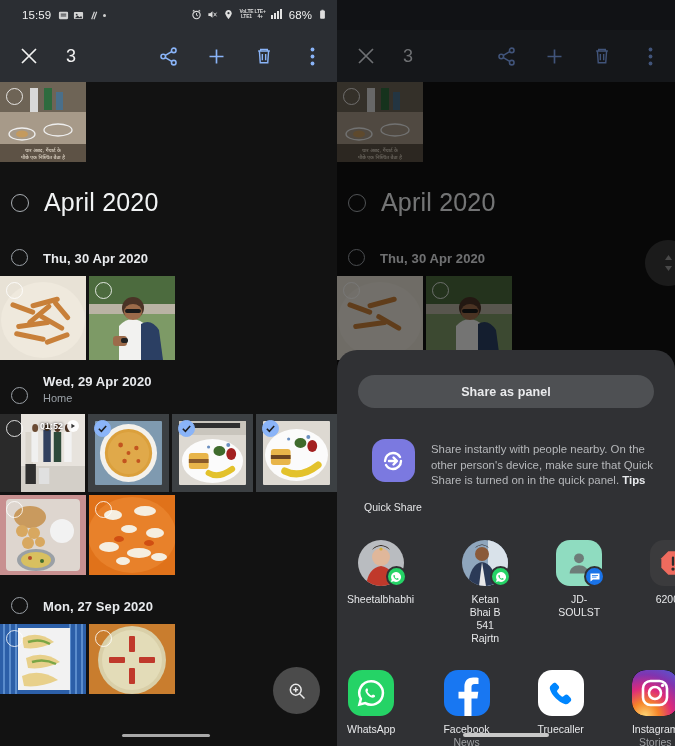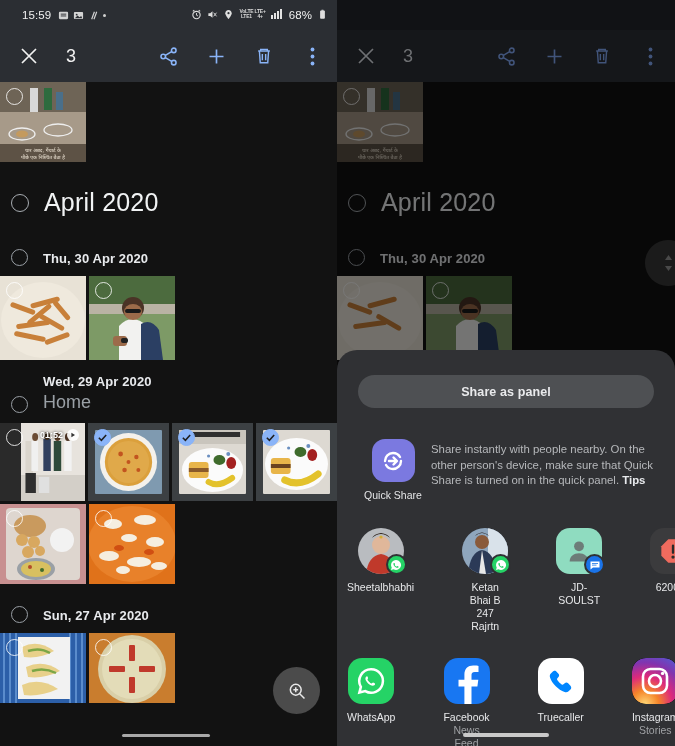--- a/index.html
+++ b/index.html
@@ -69,21 +69,21 @@
     display: flex; align-items: center; justify-content: center;
   }
 
   .dhdr { display: flex; align-items: flex-end; padding: 14px 0 10px 11px; }
   .dhdr .radio {
     width: 17px; height: 17px; border-radius: 50%;
     border: 1.6px solid #9aa0a6; flex: 0 0 auto; margin-top: 2px;
   }
   .dhdr .txt { margin-left: 15px; }
   .dhdr .t-main { color: #e8eaed; font-size: 13px; font-weight: 700; letter-spacing: .1px; }
-  .dhdr .t-sub { color: #9aa0a6; font-size: 18px; margin-top: 3px; }
+  .dhdr .t-sub { color: #9aa0a6; font-size: 11px; margin-top: 3px; }
   .mhdr { display: flex; align-items: center; padding: 26px 0 16px 11px; }
   .mhdr .radio { width: 18px; height: 18px; border-radius: 50%; border: 1.6px solid #a7acb1; flex:0 0 auto;}
   .mhdr .t { margin-left: 15px; color: #f1f3f4; font-size: 25px; font-weight: 400; letter-spacing: .2px; }
 
   .fab {
     position: absolute; right: 17px; bottom: 32px;
     width: 47px; height: 47px; border-radius: 50%; background: #4b4b4b;
     display: flex; align-items: center; justify-content: center;
   }
   .scrollthumb {
@@ -116,21 +116,21 @@
     color: #e9eaec; font-size: 12.5px; font-weight: 700; letter-spacing: .1px;
   }
   .divider { height: 1px; background: #454649; margin: 0 13px; }
 
   .quick { display: flex; padding: 14px 18px 14px; align-items: flex-start; }
   .qs-left { width: 76px; flex: 0 0 auto; text-align: center; }
   .qs-icon {
     width: 43px; height: 43px; margin: 0 auto; border-radius: 13px;
     background: #7b79e0; display: flex; align-items: center; justify-content: center;
   }
-  .qs-label { color: #e4e5e7; font-size: 10.5px; margin-top: 7px; }
+  .qs-label { color: #e4e5e7; font-size: 10.5px; margin-top: 19px; }
   .qs-text { color: #b6b8bb; font-size: 11.4px; line-height: 15.5px; padding-top: 3px; }
   .qs-text b { color: #e8eaed; font-weight: 700; }
 
   .apps { display: flex; padding: 13px 10px 6px; gap: 48px; }
   .app { flex: 1; text-align: center; }
   .app .ic-wrap { position: relative; width: 46px; height: 46px; margin: 0 auto; }
   .app .ic {
     width: 46px; height: 46px; border-radius: 14px; overflow: hidden;
     display: flex; align-items: center; justify-content: center;
   }
@@ -461,21 +461,21 @@
                 <ellipse cx="60" cy="48" rx="5" ry="3"></ellipse>
               </g>
           </svg>
           <div class="sel"></div>
         </div>
       </div>
 
       <div class="dhdr" style="padding-top:20px;">
         <div class="radio"></div>
         <div class="txt">
-          <div class="t-main">Sun, 27 Apr 2020</div>
+          <div class="t-main">Mon, 27 Sep 2020</div>
         </div>
       </div>
 
       <div class="row">
         <div class="tile" style="width:86px;height:70px;">
           <svg class="ph" viewBox="0 0 86 70" preserveAspectRatio="none">
             <rect width="86" height="70" fill="#2c5fa8"></rect>
             <g stroke="#5a8ccc" stroke-width="2">
               <path d="M4 0V70M10 0V70M16 0V70M70 0V70M76 0V70M82 0V70"></path>
             </g>
@@ -689,21 +689,21 @@
                   <path d="M20 22 Q33 24 34 46 H6 Q8 24 20 22Z" fill="#2b3a57"></path>
                   <path d="M20 22 L24 46 H17Z" fill="#e8e8e8"></path>
                 </svg>
               </div>
               <div class="badge" style="background:#25D366;">
                 <svg width="12" height="12" viewBox="0 0 24 24" fill="#fff">
                     <path d="M12 2a10 10 0 0 0-8.6 15L2 22l5.2-1.3A10 10 0 1 0 12 2zm5 14.3c-.2.6-1.2 1.2-1.7 1.2-.5.1-1 .1-1.6-.1-.4-.1-.9-.3-1.5-.6-2.6-1.2-4.3-3.9-4.4-4-.1-.2-1-1.4-1-2.6s.6-1.8.8-2c.2-.2.5-.3.6-.3h.5c.2 0 .4 0 .6.4l.8 2c.1.2.1.3 0 .5l-.3.4-.3.3c-.1.1-.2.2-.1.5.2.3.7 1.2 1.5 1.9 1 .9 1.8 1.2 2.1 1.3.2.1.4.1.5-.1l.7-.8c.2-.2.3-.2.5-.1l2 .9c.2.1.3.2.4.3.1.2 0 .8-.1 1.1z"></path>
                   </svg>
               </div>
             </div>
-            <div class="nm">Ketan Bhai B 247 Rajrtn</div>
+            <div class="nm">Ketan Bhai B 541 Rajrtn</div>
           </div>
 
           <div class="app">
             <div class="ic-wrap">
               <div class="ic" style="background:#8fdcc0;">
                 <svg width="28" height="28" viewBox="0 0 24 24" fill="#6d7c78">
                   <circle cx="12" cy="8" r="4.2"></circle>
                     <path d="M4 21c0-4.4 3.6-7 8-7s8 2.6 8 7z"></path>
                 </svg>
               </div>

